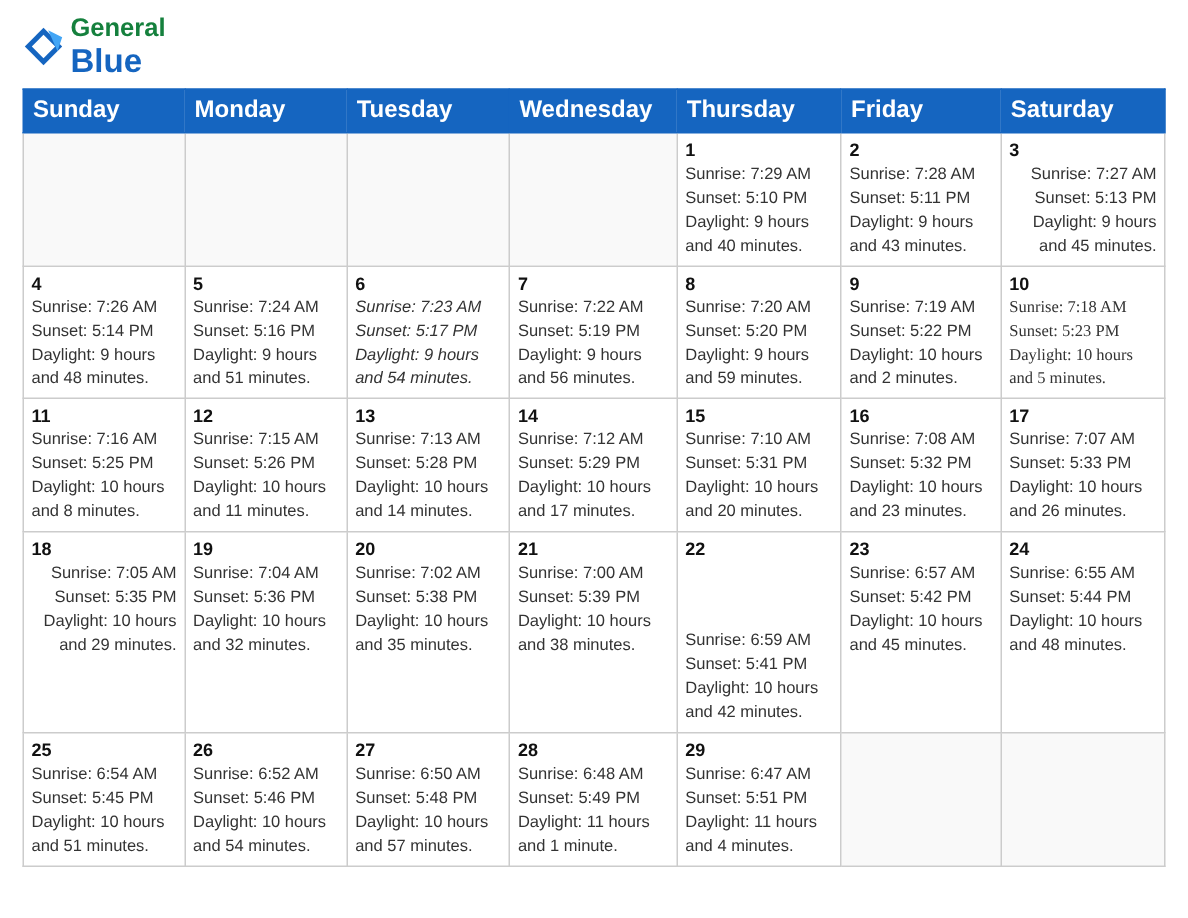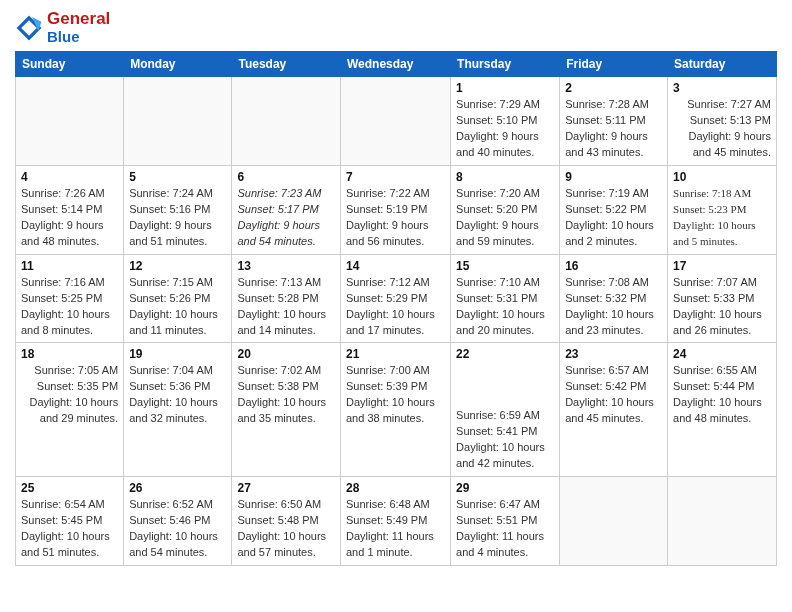--- a/index.html
+++ b/index.html
@@ -45,21 +45,21 @@
     .calendar {
       width: 100%;
       border-collapse: collapse;
       font-size: 10.5px;
     }
     .calendar th {
       background-color: #1565c0;
       color: #fff;
       text-align: left;
       padding: 5px 6px;
-      font-size: 12px;
+      font-size: 16px;
       font-weight: bold;
       border: 1px solid #1565c0;
     }
     .calendar td {
       border: 1px solid #ccc;
       vertical-align: top;
       padding: 4px 5px;
       width: 113px;
       height: 78px;
       background: #fff;
@@ -84,22 +84,22 @@
 
 <div class="container">
   <div class="header-row">
     <div class="logo">
       <svg class="logo-icon" viewBox="0 0 36 36">
         <polygon points="18,2 34,18 18,34 2,18" fill="#1565c0"></polygon>
         <polygon points="18,8 28,18 18,28 8,18" fill="#fff"></polygon>
         <polygon points="22,4 34,10 30,22" fill="#42a5f5"></polygon>
       </svg>
       <div>
-        <div style="font-size:17px;font-weight:bold;color:#b91c1c;line-height:1.1;">General</div>
-        <div style="font-size:15px;font-weight:bold;color:#1565c0;line-height:1.1;">Blue</div>
+        <div style="font-size:17px;font-weight:bold;color:#15803d;line-height:1.1;">General</div>
+        <div style="font-size:22px;font-weight:bold;color:#1565c0;line-height:1.1;">Blue</div>
       </div>
     </div>
     <div class="title-block">
       <div class="month-title"></div>
       <div class="location"></div>
     </div>
   </div>
 
   <table class="calendar">
     <thead>

